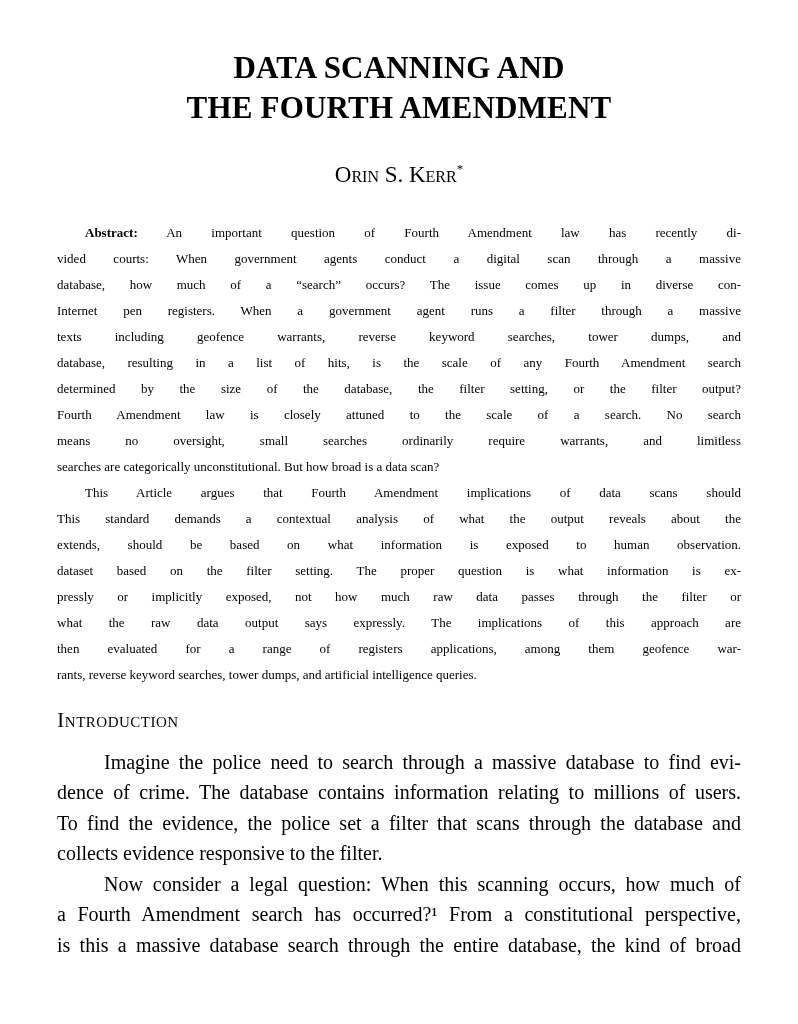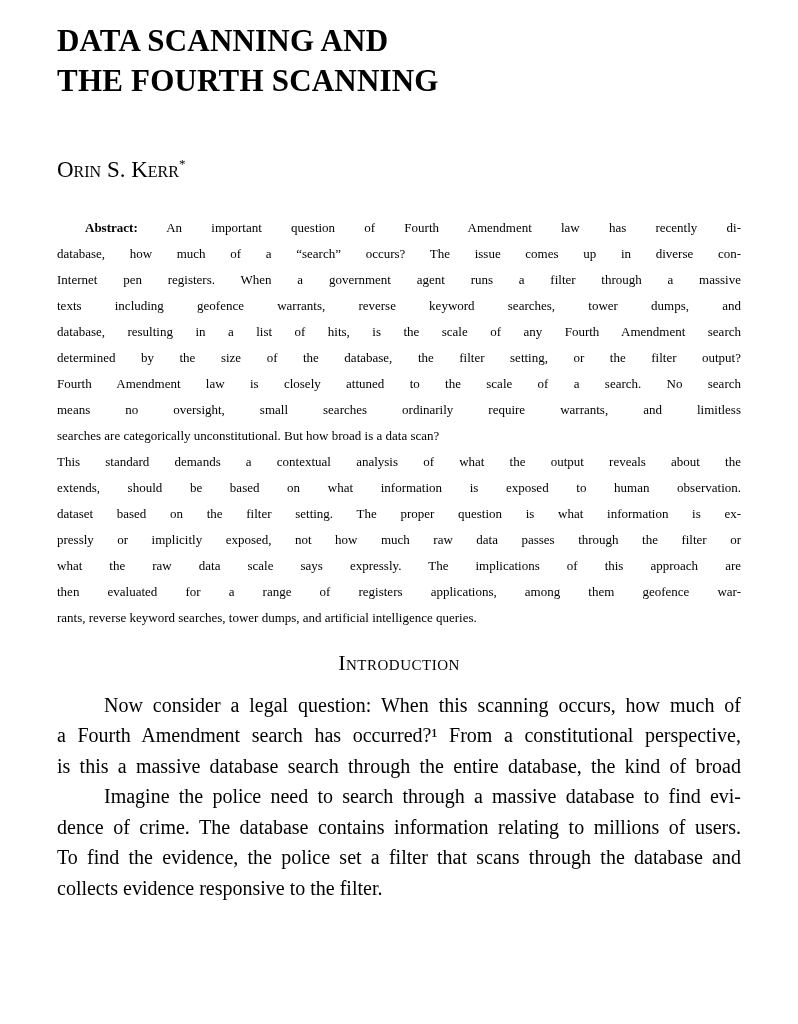--- a/index.html
+++ b/index.html
@@ -9,28 +9,30 @@
     height: 1024px;
     background: #ffffff;
     color: #000000;
     font-family: "Liberation Serif", serif;
     overflow: hidden;
   }
   .content { margin: 0 57px; width: 684px; }
 
   .title {
     margin: 0;
-    padding-top: 21px;
+    padding-top: 48px;
+    text-align: center;
     font-size: 31px;
     line-height: 40px;
     font-weight: bold;
     letter-spacing: 0.2px;
   }
   .author-line {
-    margin-top: 50px;
+    margin-top: 28px;
+    text-align: center;
     font-size: 23px;
     line-height: 26px;
   }
   .smallcaps { font-variant: small-caps; }
   .author-line sup { font-size: 13px; vertical-align: super; }
 
   .abstract {
     margin-top: 32px;
     font-size: 13px;
     line-height: 26px;
@@ -38,21 +40,20 @@
   .jline {
     text-align: justify;
     text-align-last: justify;
     white-space: normal;
   }
   .jline.last-left { text-align-last: left; }
   .abstract .indent { text-indent: 28px; }
 
   .section-heading {
     margin-top: 19px;
-    text-align: center;
     font-size: 22px;
     line-height: 26px;
     font-variant: small-caps;
     letter-spacing: 0.5px;
   }
 
   .body-section {
     margin-top: 14px;
     font-size: 20px;
     line-height: 30.5px;
@@ -60,62 +61,64 @@
   .body-section .indent { text-indent: 47px; }
 </style>
 </head>
 <body>
 
 <div class="page">
   <div class="content">
 
     <h1 class="title">
       <span>DATA SCANNING AND</span><br>
-      <span>THE FOURTH SCANNING</span>
+      <span>THE FOURTH AMENDMENT</span>
     </h1>
 
     <div class="author-line">
       <span class="smallcaps">Orin S. Kerr</span><sup>*</sup>
     </div>
 
     <div class="abstract">
       <div>
         <div class="jline indent"><b>Abstract:</b><span> An important question of Fourth Amendment law has recently di-</span></div>
         <div>
+            <div class="jline">vided courts: When government agents conduct a digital scan through a massive</div>
             <div class="jline">database, how much of a “search” occurs? The issue comes up in diverse con-</div>
             <div class="jline">Internet pen registers. When a government agent runs a filter through a massive</div>
             <div class="jline">texts including geofence warrants, reverse keyword searches, tower dumps, and</div>
             <div class="jline">database, resulting in a list of hits, is the scale of any Fourth Amendment search</div>
             <div class="jline">determined by the size of the database, the filter setting, or the filter output?</div>
             <div class="jline">Fourth Amendment law is closely attuned to the scale of a search. No search</div>
             <div class="jline">means no oversight, small searches ordinarily require warrants, and limitless</div>
             <div class="jline last-left">searches are categorically unconstitutional. But how broad is a data scan?</div>
           </div>
       </div>
       <div>
+          <div class="jline indent">This Article argues that Fourth Amendment implications of data scans should</div>
           <div class="jline">This standard demands a contextual analysis of what the output reveals about the</div>
           <div class="jline">extends, should be based on what information is exposed to human observation.</div>
           <div class="jline">dataset based on the filter setting. The proper question is what information is ex-</div>
           <div class="jline">pressly or implicitly exposed, not how much raw data passes through the filter or</div>
-          <div class="jline">what the raw data scale says expressly. The implications of this approach are</div>
+          <div class="jline">what the raw data output says expressly. The implications of this approach are</div>
           <div class="jline">then evaluated for a range of registers applications, among them geofence war-</div>
           <div class="jline last-left">rants, reverse keyword searches, tower dumps, and artificial intelligence queries.</div>
         </div>
     </div>
 
     <div class="section-heading">Introduction</div>
 
     <div class="body-section">
       <div>
-          <div class="jline indent">Now consider a legal question: When this scanning occurs, how much of</div>
-          <div class="jline">a Fourth Amendment search has occurred?¹ From a constitutional perspective,</div>
-          <div class="jline">is this a massive database search through the entire database, the kind of broad</div>
-        </div>
-      <div>
           <div class="jline indent">Imagine the police need to search through a massive database to find evi-</div>
           <div class="jline">dence of crime. The database contains information relating to millions of users.</div>
           <div class="jline">To find the evidence, the police set a filter that scans through the database and</div>
           <div class="jline last-left">collects evidence responsive to the filter.</div>
+        </div>
+      <div>
+          <div class="jline indent">Now consider a legal question: When this scanning occurs, how much of</div>
+          <div class="jline">a Fourth Amendment search has occurred?¹ From a constitutional perspective,</div>
+          <div class="jline">is this a massive database search through the entire database, the kind of broad</div>
         </div>
     </div>
 
   </div>
 </div>
 
 </body></html>

